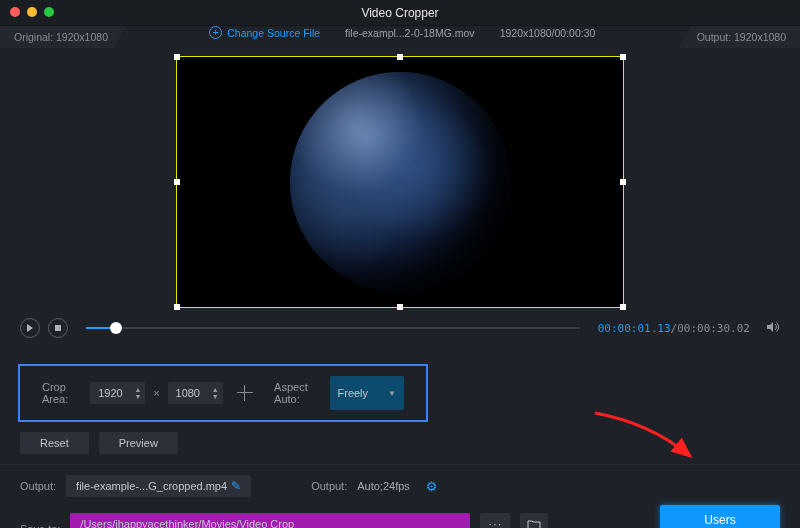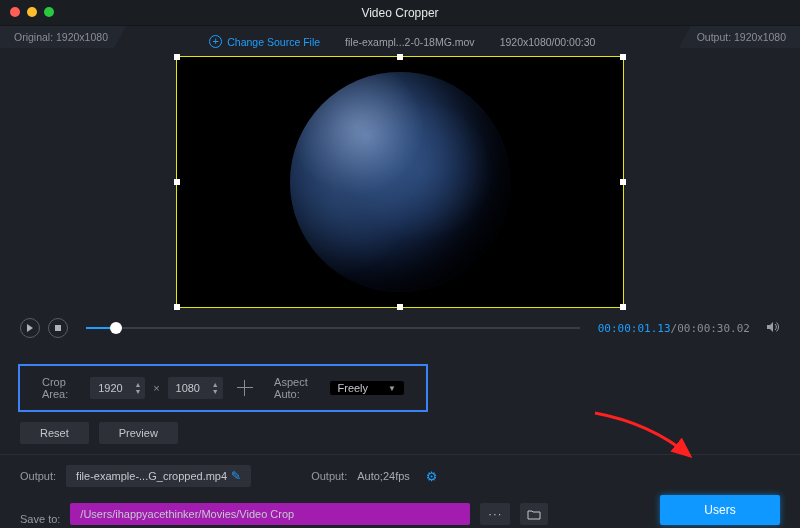--- a/index.html
+++ b/index.html
@@ -4,21 +4,21 @@
 <style>
 * { margin:0; padding:0; box-sizing:border-box; }
 body { width:800px; height:528px; background:#1e2228; font-family:Arial,Helvetica,sans-serif; color:#a8aab0; font-size:11px; overflow:hidden; position:relative; }
 
 .titlebar { height:26px; background:#1a1d22; position:relative; border-bottom:1px solid #14161a; display:flex; align-items:center; }
 .traffic { position:absolute; left:10px; top:7px; display:flex; gap:7px; }
 .traffic span { width:10px; height:10px; border-radius:50%; display:block; }
 .traffic .r{background:#ff5f57;} .traffic .y{background:#febc2e;} .traffic .g{background:#28c840;}
 .title { margin:10px auto; color:#e6e6e6; font-size:12px; font-weight:500; }
 
-.infobar { height:22px; display:flex; align-items:flex-end; position:relative; font-size:10.5px; padding:0; }
+.infobar { height:22px; display:flex; align-items:flex-start; position:relative; font-size:10.5px; padding:0; }
 .info-left { background:#232730; padding:0 18px 0 14px; height:100%; display:flex; align-items:center; clip-path:polygon(0 0,100% 0,calc(100% - 12px) 100%,0 100%); color:#8b8d95; }
 .info-right { background:#232730; padding:0 14px 0 18px; height:100%; display:flex; align-items:center; clip-path:polygon(12px 0,100% 0,100% 100%,0 100%); color:#8b8d95; margin-left:auto; }
 .info-mid { flex:1; display:flex; align-items:center; justify-content:center; gap:25px; color:#9ea0a8; }
 .change-src { color:#1d9fff; display:flex; align-items:center; gap:5px; }
 .plus-ic { width:13px; height:13px; border:1.5px solid #1d9fff; border-radius:50%; display:inline-flex; align-items:center; justify-content:center; font-size:11px; line-height:1; }
 
 .preview-area { position:relative; width:448px; height:252px; margin:8px auto 6px; background:#000; }
 .crop-border { position:absolute; inset:0; border:1px solid #e6e600; }
 .handle { position:absolute; width:6px; height:6px; background:#fff; }
 .handle.tl{top:-3px;left:-3px;} .handle.tm{top:-3px;left:calc(50% - 3px);} .handle.tr{top:-3px;right:-3px;}
@@ -44,21 +44,21 @@
 
 .croprow { display:flex; align-items:center; gap:8px; margin:18px 18px 10px; padding:10px 22px; border:2px solid #3b82f6; width:410px; }
 .spin { display:flex; align-items:center; background:#2d3038; height:22px; border-radius:2px; }
 .spin input { background:transparent; border:0; width:40px; color:#c5c7ce; text-align:center; font-size:11px; }
 .spin .arrows { display:flex; flex-direction:column; font-size:7px; color:#9a9ca4; padding:0 4px; line-height:7px; }
 .x-sep { color:#8a8c94; }
 .center-ic { width:20px; height:20px; position:relative; margin:0 4px;}
 .center-ic::before,.center-ic::after{content:"";position:absolute;background:#8a8c94;}
 .center-ic::before{left:9px;top:2px;width:1px;height:16px;}
 .center-ic::after{top:9px;left:2px;height:1px;width:16px;}
-.combo { display:flex; align-items:center; background:#000000; height:14px; padding:0 8px; gap:20px; color:#c5c7ce; border-radius:2px; }
+.combo { display:flex; align-items:center; background:#0c4a6e; height:34px; padding:0 8px; gap:20px; color:#c5c7ce; border-radius:2px; }
 .combo .caret { font-size:8px; color:#9a9ca4; }
 label.fld { color:#989aa2; }
 
 .btnrow { display:flex; gap:10px; padding:0 20px 10px; }
 .btn { background:#2d3038; color:#c5c7ce; height:22px; padding:0 20px; display:inline-flex; align-items:center; border-radius:2px; cursor:pointer; font-size:11px; }
 
 .sep { height:1px; background:#2a2d34; margin:0 0 8px; }
 
 .outrow { display:flex; align-items:center; gap:10px; padding:2px 20px 6px; }
 .fileval { background:#2d3038; height:22px; padding:0 10px; display:flex; align-items:center; color:#c5c7ce; border-radius:2px; }

